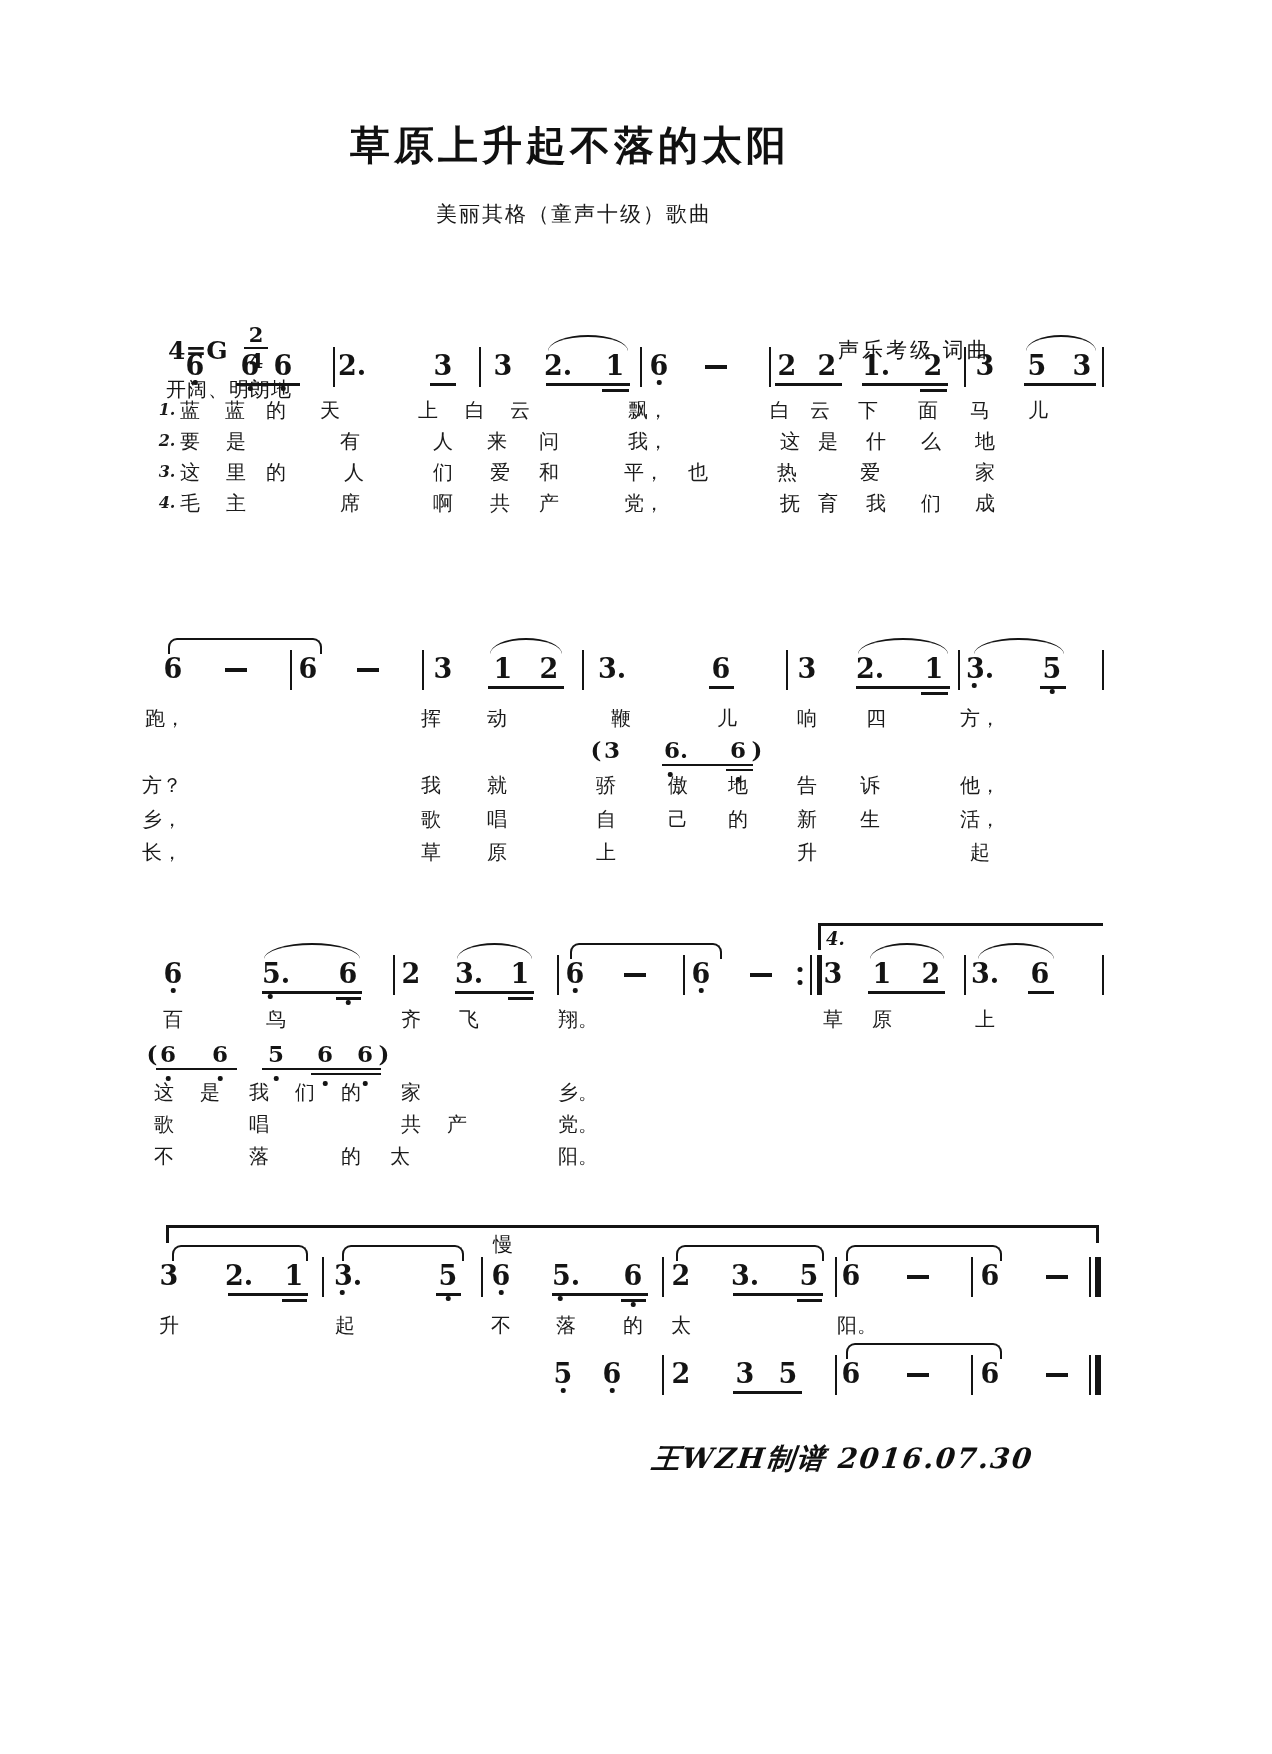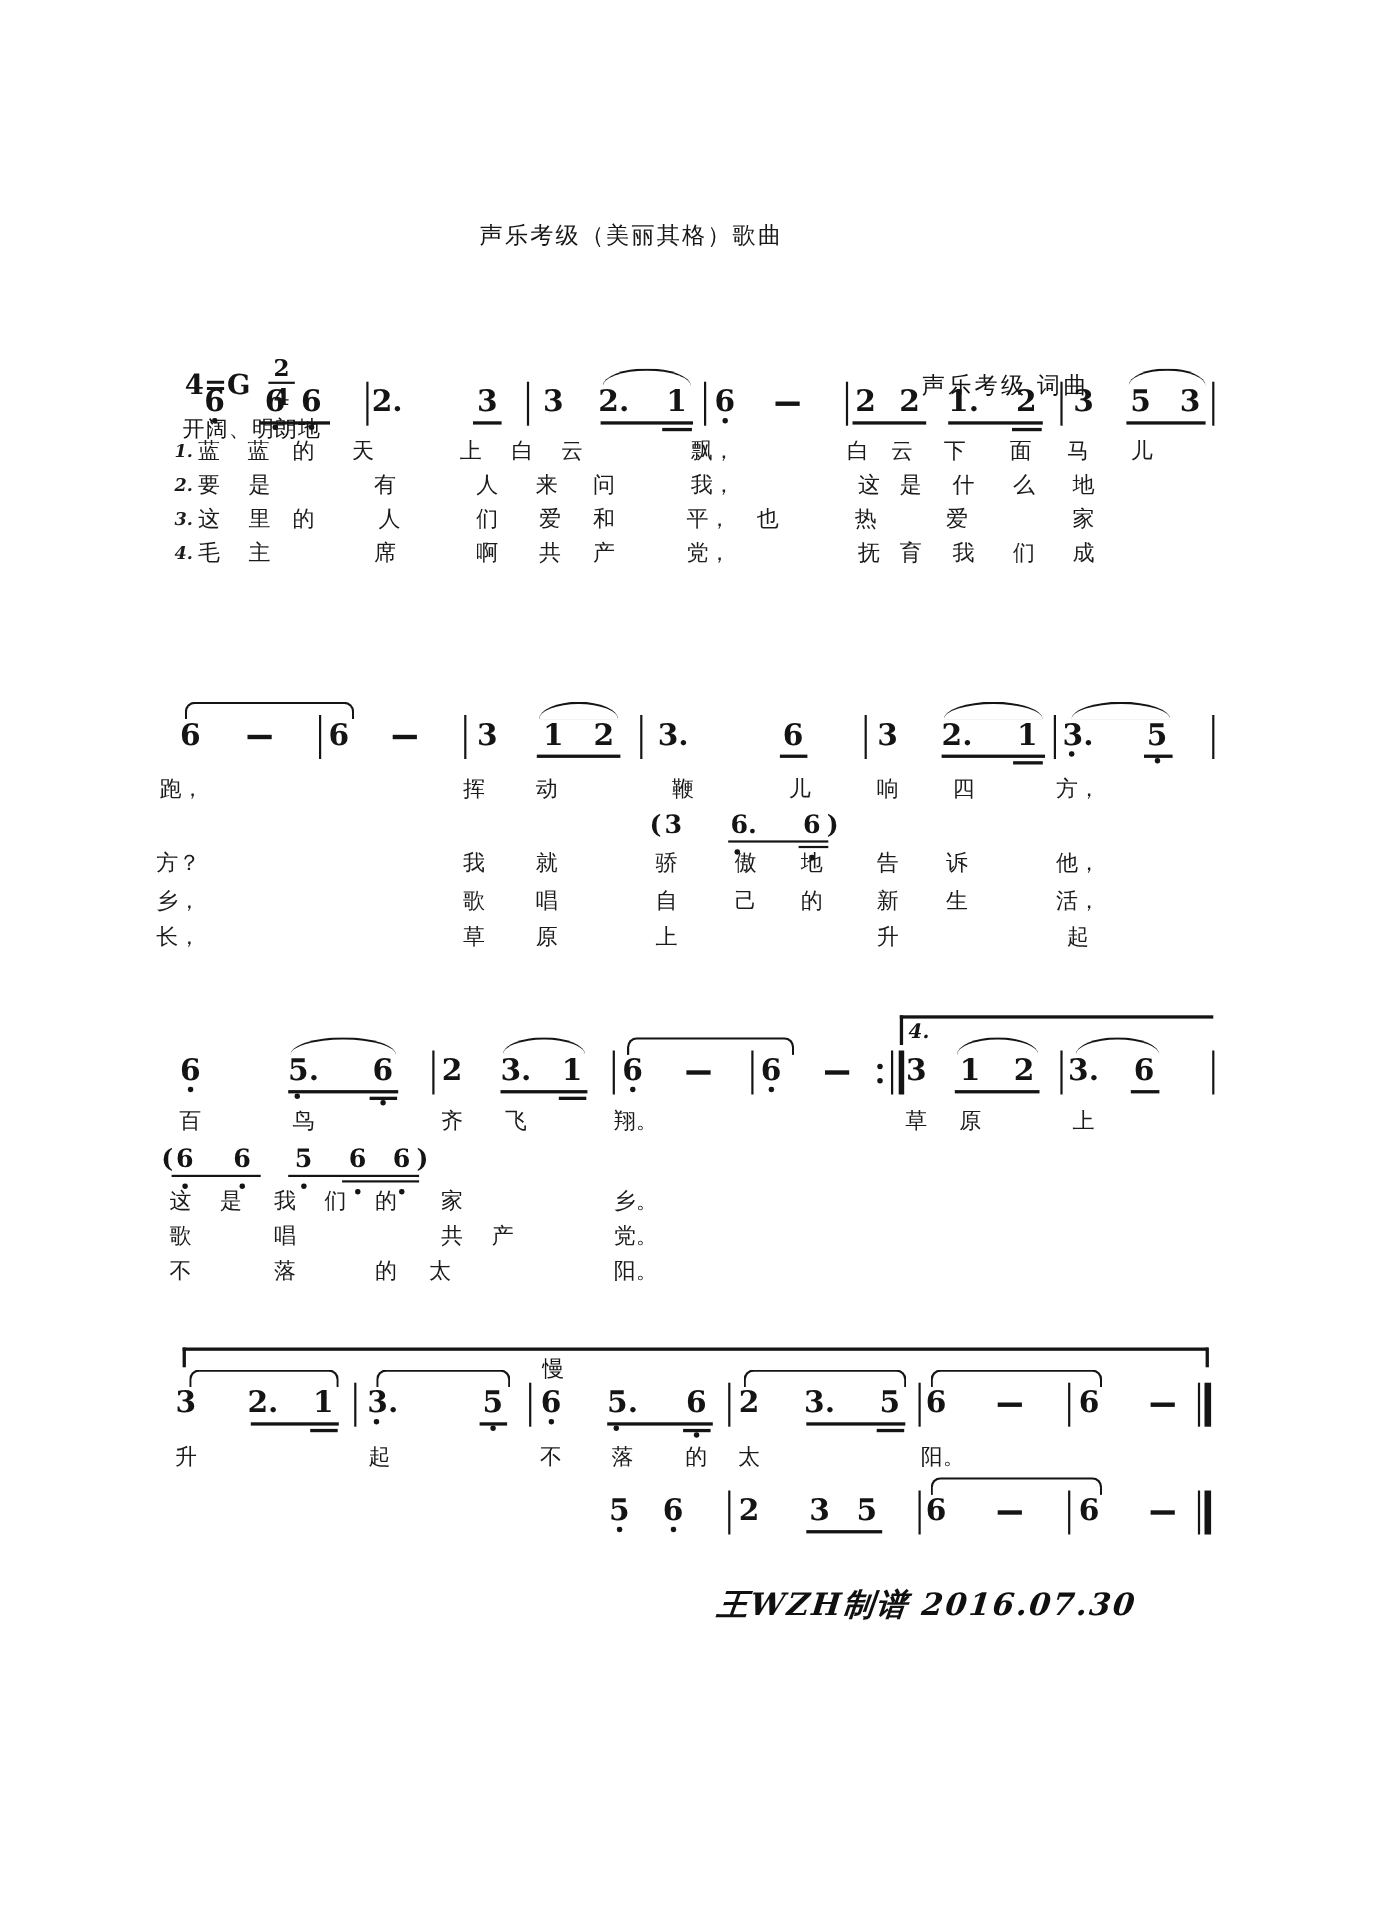--- a/index.html
+++ b/index.html
@@ -34,21 +34,22 @@
   .slur.arc{border-top:2.5px solid #141414;border-radius:50% 50% 0 0/100% 100% 0 0;}
   .slur.bracket{border-top:2.5px solid #141414;border-left:2.5px solid #141414;border-right:2.5px solid #141414;
                 border-radius:9px 9px 0 0;}
   .volta-label{position:absolute;font:italic bold 18px "DejaVu Serif",serif;}
   .tempo-small{position:absolute;transform:translateX(-50%);font:20px "Liberation Sans",sans-serif;color:#141414;}
 </style>
 </head>
 <body>
 
 <div class="page">
-  <div class="subtitle">声乐考级（美丽其格）歌曲</div>
+  <h1 class="title">草原上升起不落的太阳</h1>
+  <div class="subtitle">美丽其格（童声十级）歌曲</div>
   <div class="keysig">
     <span>4=G</span><span class="frac">
         <span class="num">2</span>
         <span class="den">4</span>
       </span>
   </div>
   <div class="tempo">开阔、明朗地</div>
   <div class="credit">声乐考级 词曲</div>
   <div id="score">
       <div class="vbar" style="left: 333px; top: 347px; width: 2px; height: 40px;"></div>

